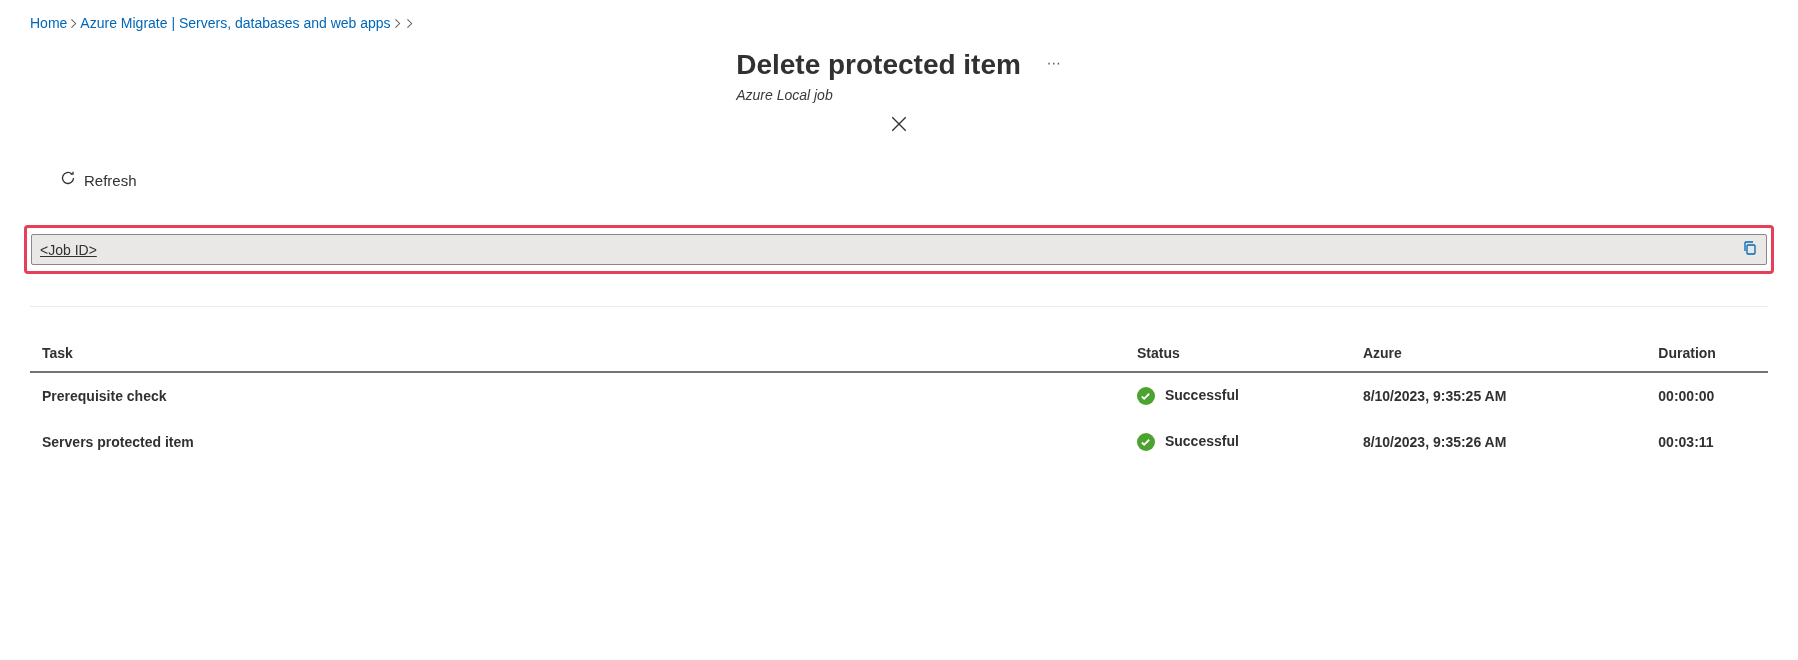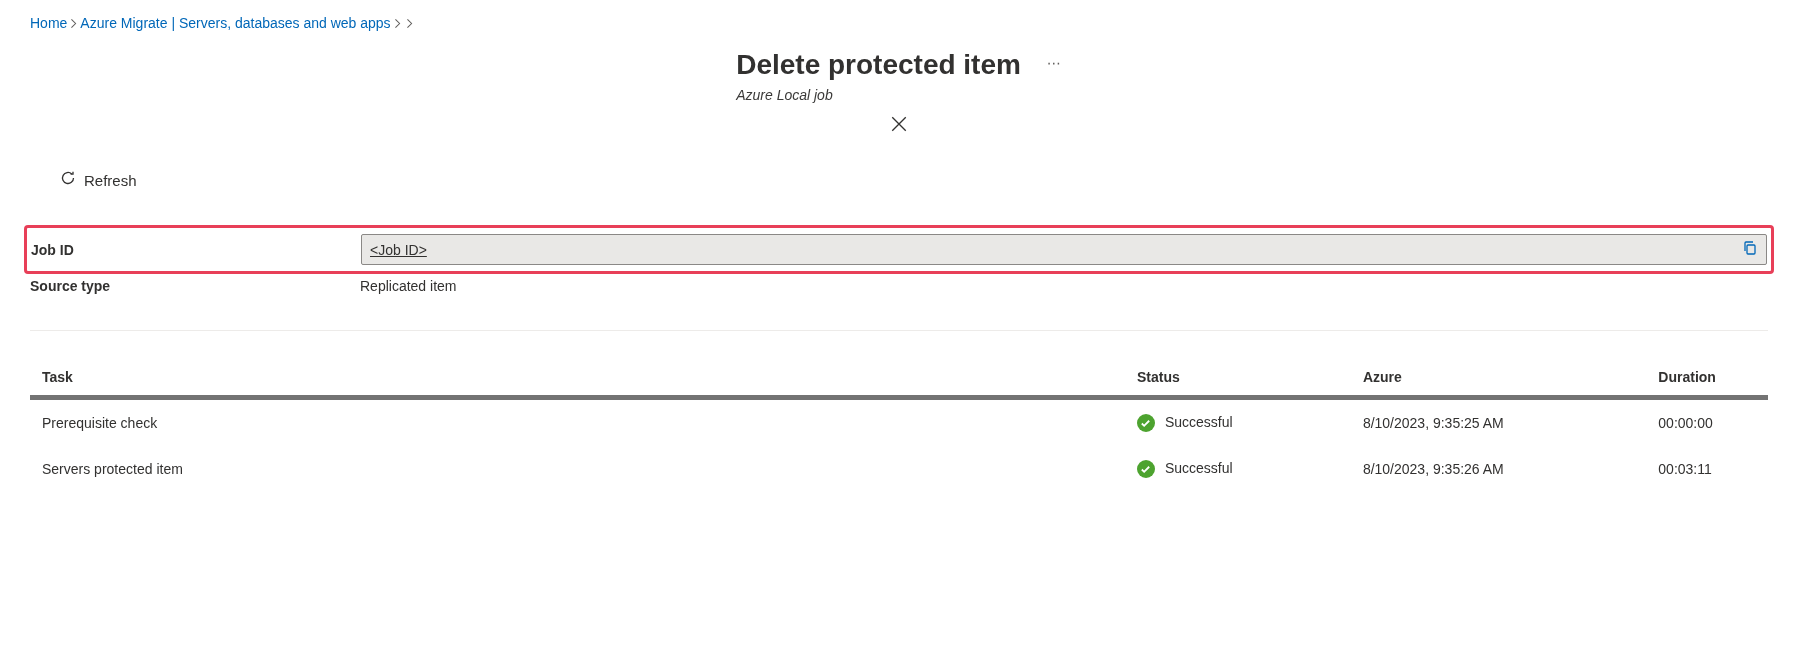--- a/index.html
+++ b/index.html
@@ -106,25 +106,26 @@
   }
   table.tasks {
     width: 100%;
     border-collapse: collapse;
     font-size: 14px;
   }
   table.tasks th {
     text-align: left;
     font-weight: 600;
     padding: 10px 12px;
-    border-bottom: 5px solid #737373;
+    border-bottom: 2px solid #737373;
   }
   table.tasks td {
     padding: 14px 12px;
     vertical-align: middle;
+    font-weight: bold;
   }
   .status-cell {
     display: flex;
     gap: 10px;
   }
   .ok-icon {
     width: 18px; height:18px;
     border-radius: 50%;
     background: #4da32f;
     display: inline-flex;
@@ -181,38 +182,33 @@
       <path d="M13.5 8a5.5 5.5 0 1 1-1.8-4.1"></path>
         <path d="M13 1.8V4.2h-2.4"></path>
     </svg>
   </span>
   <span>Refresh</span>
 </div>
 
 <div class="details">
 
   <div class="detail-row jobid-row">
-    <div class="label">Job ID</div>
     <div class="jobid-field">
       <span class="txt">&lt;Job ID&gt;</span>
       <span class="copy">
         <span>
           <svg viewBox="0 0 16 16" fill="none" stroke="#0067b8" stroke-width="1.3">
             <rect x="5" y="5" width="8" height="9" rx="1"></rect>
             <path d="M3 11V3a1 1 0 0 1 1-1h7"></path>
           </svg>
         </span>
       </span>
     </div>
   </div>
 
-  <div class="detail-row">
-    <div class="label">Source type</div>
-    <div class="value">Replicated item</div>
-  </div>
 
   <div class="detail-row">
   </div>
 
 </div>
 
 <hr class="sep-line">
 
 <table class="tasks">
   <thead>

